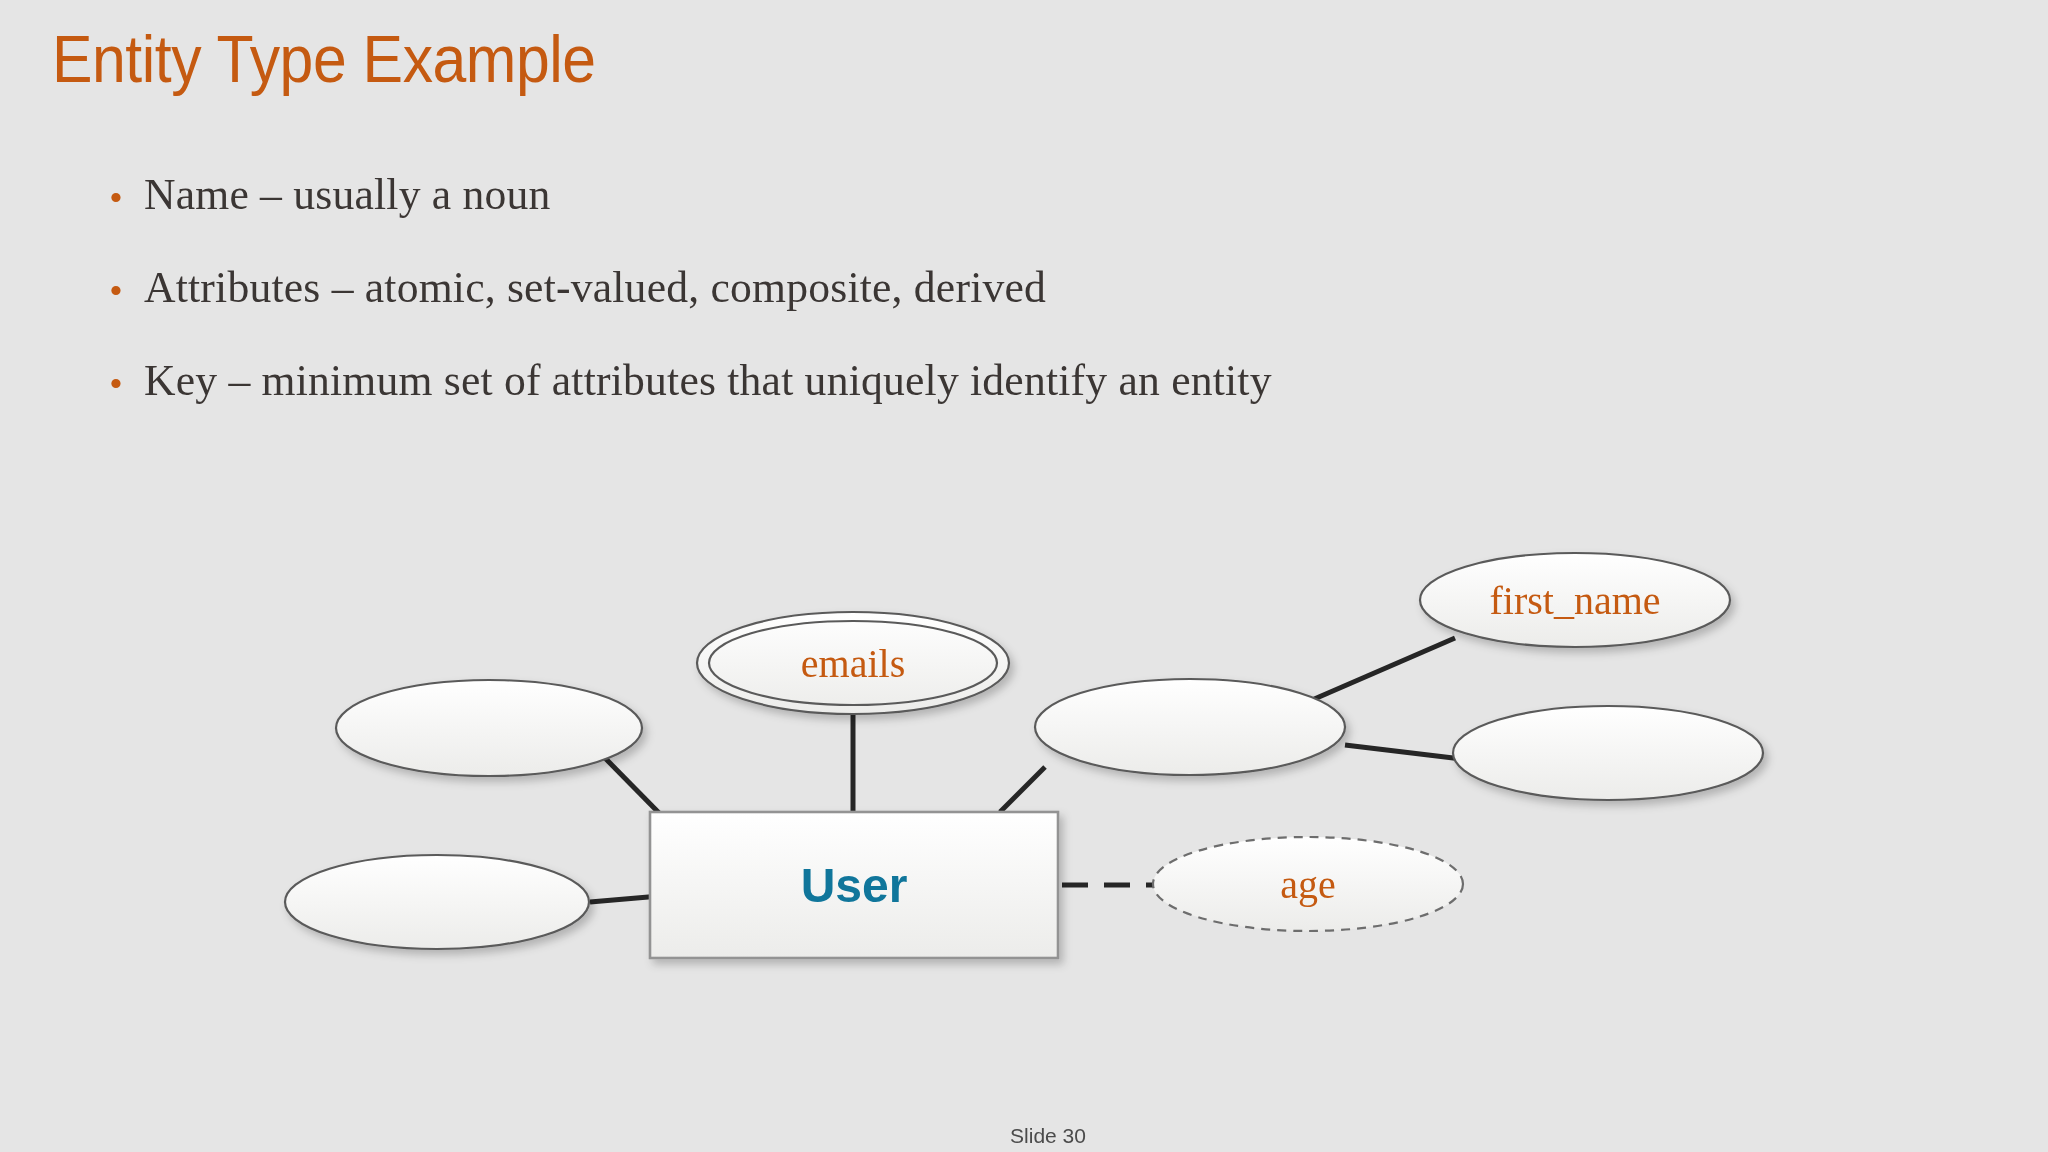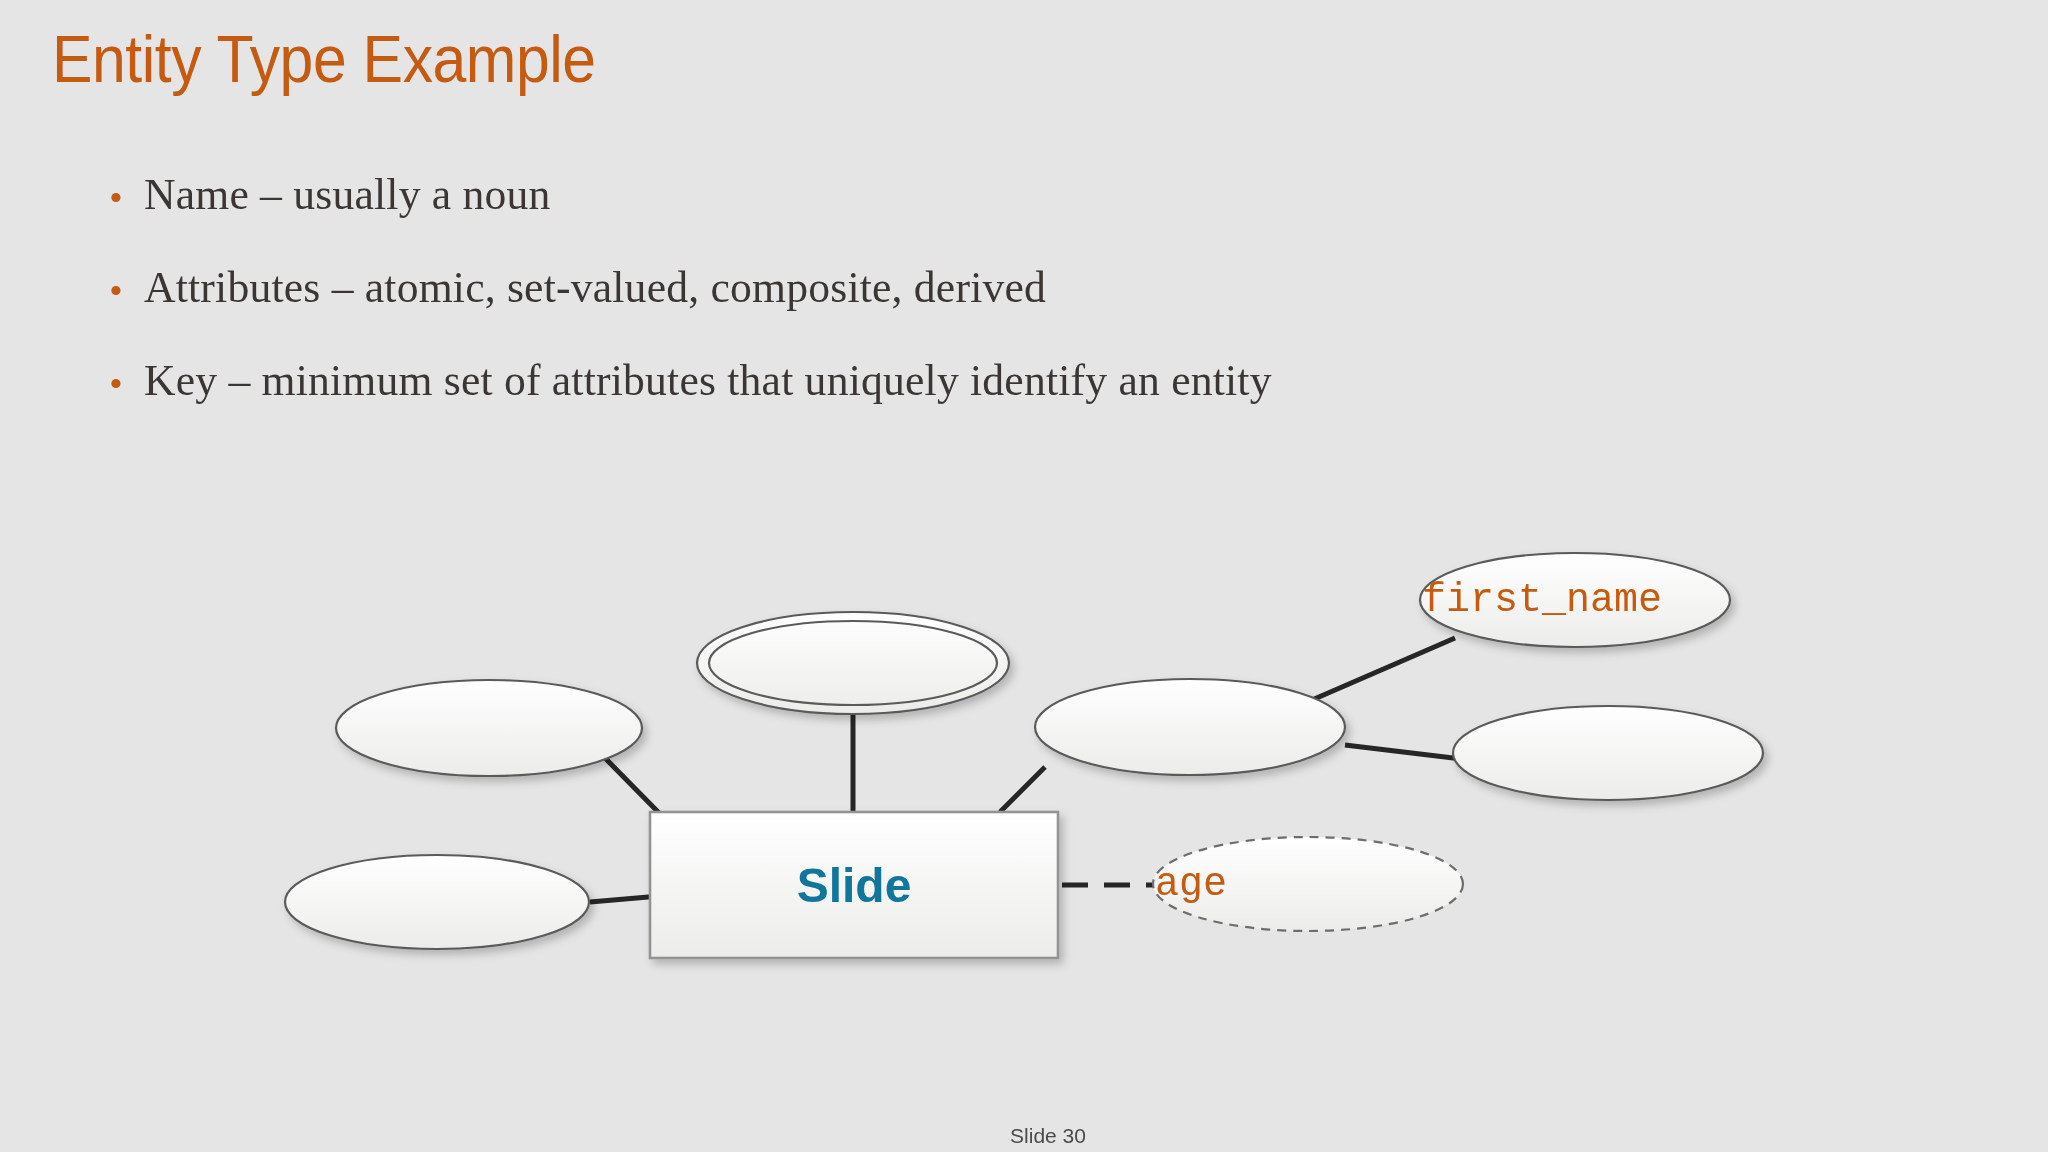--- a/index.html
+++ b/index.html
@@ -79,23 +79,23 @@
   }
   .diagram svg {
     position: absolute;
     left: 0;
     top: 0;
   }
   .node-label {
     position: absolute;
     display: flex;
     align-items: center;
-    justify-content: flex-start;
+    justify-content: center;
     pointer-events: none;
-    font-family: Liberation Mono, monospace;
+    font-family: Liberation Serif, serif;
     color: #c55a11;
     font-size: 40px;
     white-space: nowrap;
   }
   .node-label.key-attr span {
     text-decoration: underline;
     text-underline-offset: 3px;
   }
   .entity-label {
     position: absolute;
@@ -195,24 +195,27 @@
       <g>
         <ellipse cx="1608" cy="753" rx="155" ry="47" fill="url(#shapeFill)" stroke="#5a5a5a" stroke-width="2.2" filter="url(#softShadow)"></ellipse>
       </g>
 
       <g>
         <ellipse cx="1308" cy="884" rx="155" ry="47" fill="url(#shapeFill)" stroke="#6d6d6d" stroke-width="2.2" stroke-dasharray="9 7"></ellipse>
       </g>
     </svg>
 
 
+    <div class="node-label" style="left:700px; top:635px; width:306px; height:56px;">
+      <span>emails</span>
+    </div>
 
 
     <div class="entity-label" style="left:650px; top:856px; width:408px; height:58px;">
-      <span>Slide</span>
+      <span>User</span>
     </div>
 
 
     <div class="node-label" style="left:1422px; top:572px; width:306px; height:56px;">
       <span>first_name</span>
     </div>
 
 
     <div class="node-label" style="left:1155px; top:856px; width:306px; height:56px;">
       <span>age</span>

